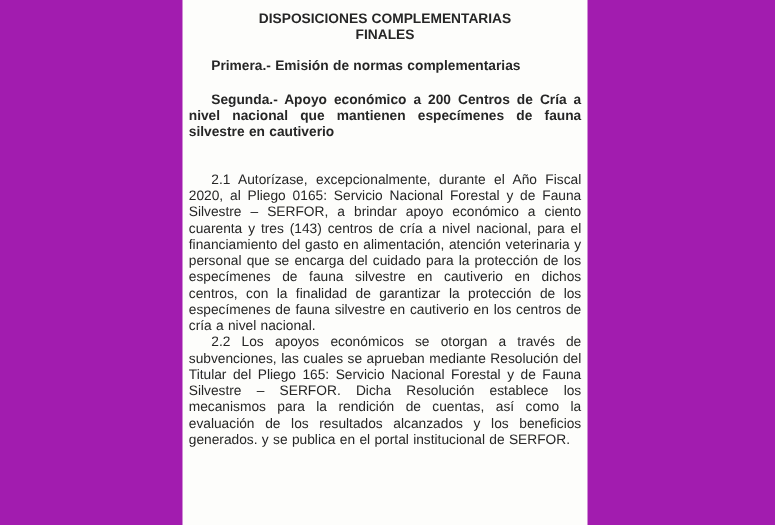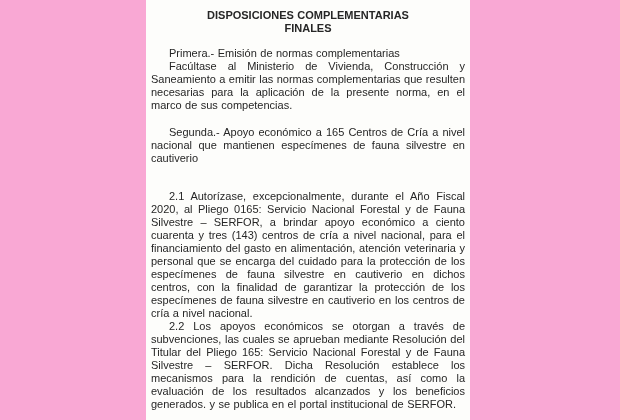--- a/index.html
+++ b/index.html
@@ -5,41 +5,41 @@
   * { margin: 0; padding: 0; box-sizing: border-box; }
   html, body {
     width: 620px; height: 420px;
     background: #000000;
     overflow: hidden;
     font-family: "Liberation Sans", sans-serif;
   }
   .stage {
     position: relative;
     width: 620px; height: 420px;
-    background: #f9a8d4;
+    background: #a21caf;
   }
   .doc-page {
     position: absolute;
     left: 146px; top: 0;
     width: 324px; height: 420px;
     background: #fdfdfb;
     color: #262626;
     padding: 9px 5px 0 5px;
     font-size: 11px;
     line-height: 13px;
     word-spacing: 0.4px;
     overflow: hidden;
   }
   .doc-title {
     text-align: center;
     font-weight: bold;
     white-space: pre-line;
   }
   .section-heading {
-    font-weight: normal;
+    font-weight: bold;
     text-align: justify;
     text-indent: 18px;
   }
   .heading-primera { margin-top: 12px; }
   .heading-segunda { margin-top: 14px; }
   .para {
     text-align: justify;
     text-indent: 18px;
   }
   .para-2-1 { margin-top: 25px; }
@@ -48,22 +48,21 @@
 <body>
 
 <div class="stage">
   <div class="doc-page">
 
     <div class="doc-title">DISPOSICIONES COMPLEMENTARIAS
 FINALES</div>
 
     <div class="section-heading heading-primera">Primera.- Emisión de normas complementarias</div>
 
-    <div class="para">Facúltase al Ministerio de Vivienda, Construcción y Saneamiento a emitir las normas complementarias que resulten necesarias para la aplicación de la presente norma, en el marco de sus competencias.</div>
 
-    <div class="section-heading heading-segunda">Segunda.- Apoyo económico a 165 Centros de Cría a nivel nacional que mantienen especímenes de fauna silvestre en cautiverio</div>
+    <div class="section-heading heading-segunda">Segunda.- Apoyo económico a 200 Centros de Cría a nivel nacional que mantienen especímenes de fauna silvestre en cautiverio</div>
 
     <div class="para para-2-1">2.1 Autorízase, excepcionalmente, durante el Año Fiscal 2020, al Pliego 0165: Servicio Nacional Forestal y de Fauna Silvestre – SERFOR, a brindar apoyo económico a ciento cuarenta y tres (143) centros de cría a nivel nacional, para el financiamiento del gasto en alimentación, atención veterinaria y personal que se encarga del cuidado para la protección de los especímenes de fauna silvestre en cautiverio en dichos centros, con la finalidad de garantizar la protección de los especímenes de fauna silvestre en cautiverio en los centros de cría a nivel nacional.</div>
 
     <div class="para">2.2 Los apoyos económicos se otorgan a través de subvenciones, las cuales se aprueban mediante Resolución del Titular del Pliego 165: Servicio Nacional Forestal y de Fauna Silvestre – SERFOR. Dicha Resolución establece los mecanismos para la rendición de cuentas, así como la evaluación de los resultados alcanzados y los beneficios generados. y se publica en el portal institucional de SERFOR.</div>
 
   </div>
 </div>
 
 </body></html>

